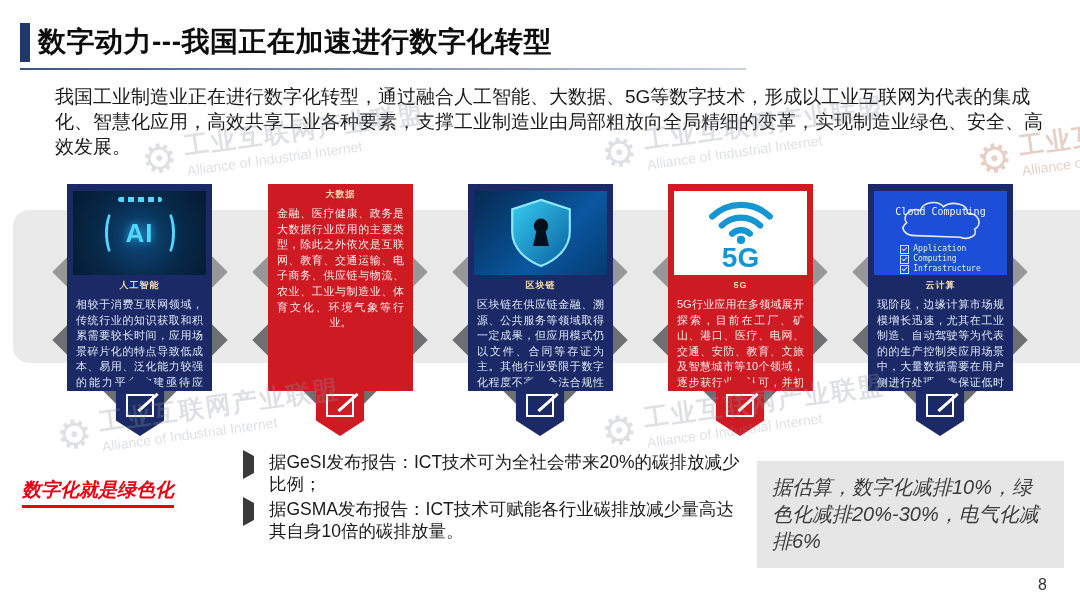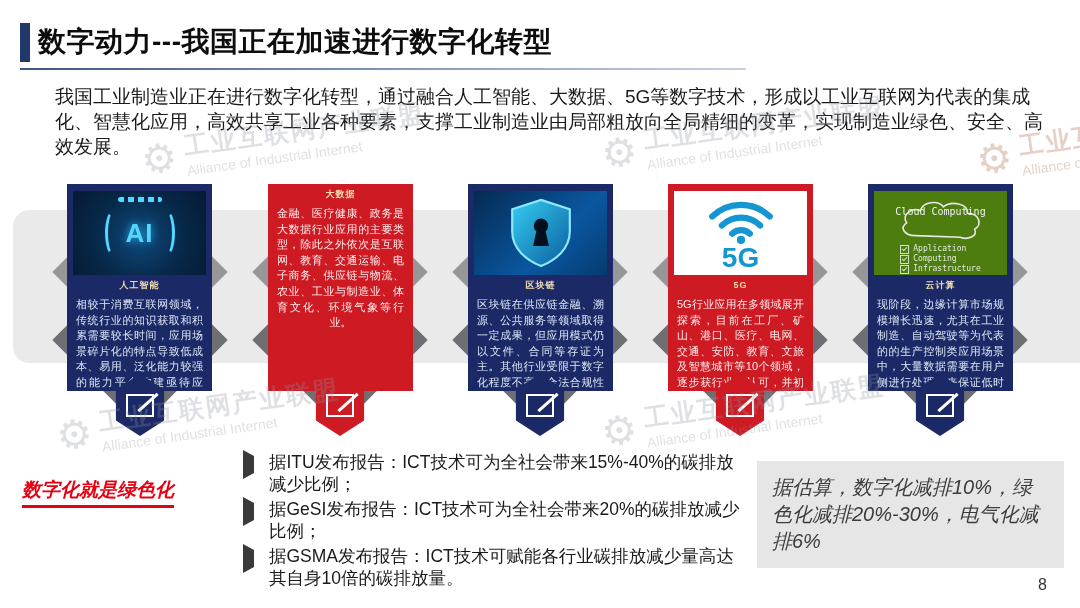--- a/index.html
+++ b/index.html
@@ -62,21 +62,21 @@
   .img-bigdata::before,.img-bigdata::after{content:"";position:absolute;border:1px solid #9a9a9a;border-radius:50%;}
   .img-bigdata::before{width:16px;height:16px;left:10px;top:12px;}
   .img-bigdata::after{width:14px;height:14px;right:12px;bottom:10px;}
 
   .img-chain{background:linear-gradient(135deg,#052a52 0%,#0a57a0 60%,#063b70 100%);
              display:flex;align-items:center;justify-content:center;}
 
   .img-5g{background:#ffffff;display:flex;flex-direction:column;align-items:center;justify-content:center;}
   .fiveg-text{font-size:28px;font-weight:800;color:#1596d3;line-height:26px;margin-top:1px;}
 
-  .img-cloud{background:#4d7c0f;display:flex;flex-direction:column;align-items:center;}
+  .img-cloud{background:#1d4ed8;display:flex;flex-direction:column;align-items:center;}
   .cloud-wrap{position:relative;width:120px;height:48px;flex:none;margin-top:3px;}
   .cloud-text{position:absolute;left:0;top:12px;width:100%;text-align:center;color:#eef3ee;
               font-family:"DejaVu Sans Mono",monospace;font-size:10px;line-height:11px;}
   .cloud-list{margin-top:2px;}
   .cl-item{display:flex;align-items:center;gap:4px;color:#e4ece4;
            font-family:"DejaVu Sans Mono",monospace;font-size:8px;line-height:10px;}
   .cb{width:7px;height:7px;border:1px solid #cfe0cf;display:inline-block;position:relative;flex:none;}
   .cb::after{content:"";position:absolute;left:1px;top:1px;width:4px;height:2px;
              border-left:1px solid #cfe0cf;border-bottom:1px solid #cfe0cf;transform:rotate(-45deg);}
 
@@ -210,24 +210,20 @@
 </div>
 <div class="abs badge navy" style="left:912px">
   <div class="badge-icon"></div>
 </div>
 
 <div class="abs headline">数字化就是绿色化</div>
 
 <div class="abs bullets">
   <div class="bullet">
     <span class="bullet-marker"><span class="tri"></span></span>
-    <span class="bullet-text">据ITU发布报告：ICT技术可为全社会带来15%-40%的碳排放减少比例；</span>
-  </div>
-  <div class="bullet">
-    <span class="bullet-marker"><span class="tri"></span></span>
     <span class="bullet-text">据GeSI发布报告：ICT技术可为全社会带来20%的碳排放减少比例；</span>
   </div>
   <div class="bullet">
     <span class="bullet-marker"><span class="tri"></span></span>
     <span class="bullet-text">据GSMA发布报告：ICT技术可赋能各行业碳排放减少量高达其自身10倍的碳排放量。</span>
   </div>
 </div>
 
 <div class="abs note-box">据估算，数字化减排10%，绿色化减排20%-30%，电气化减排6%</div>
 

